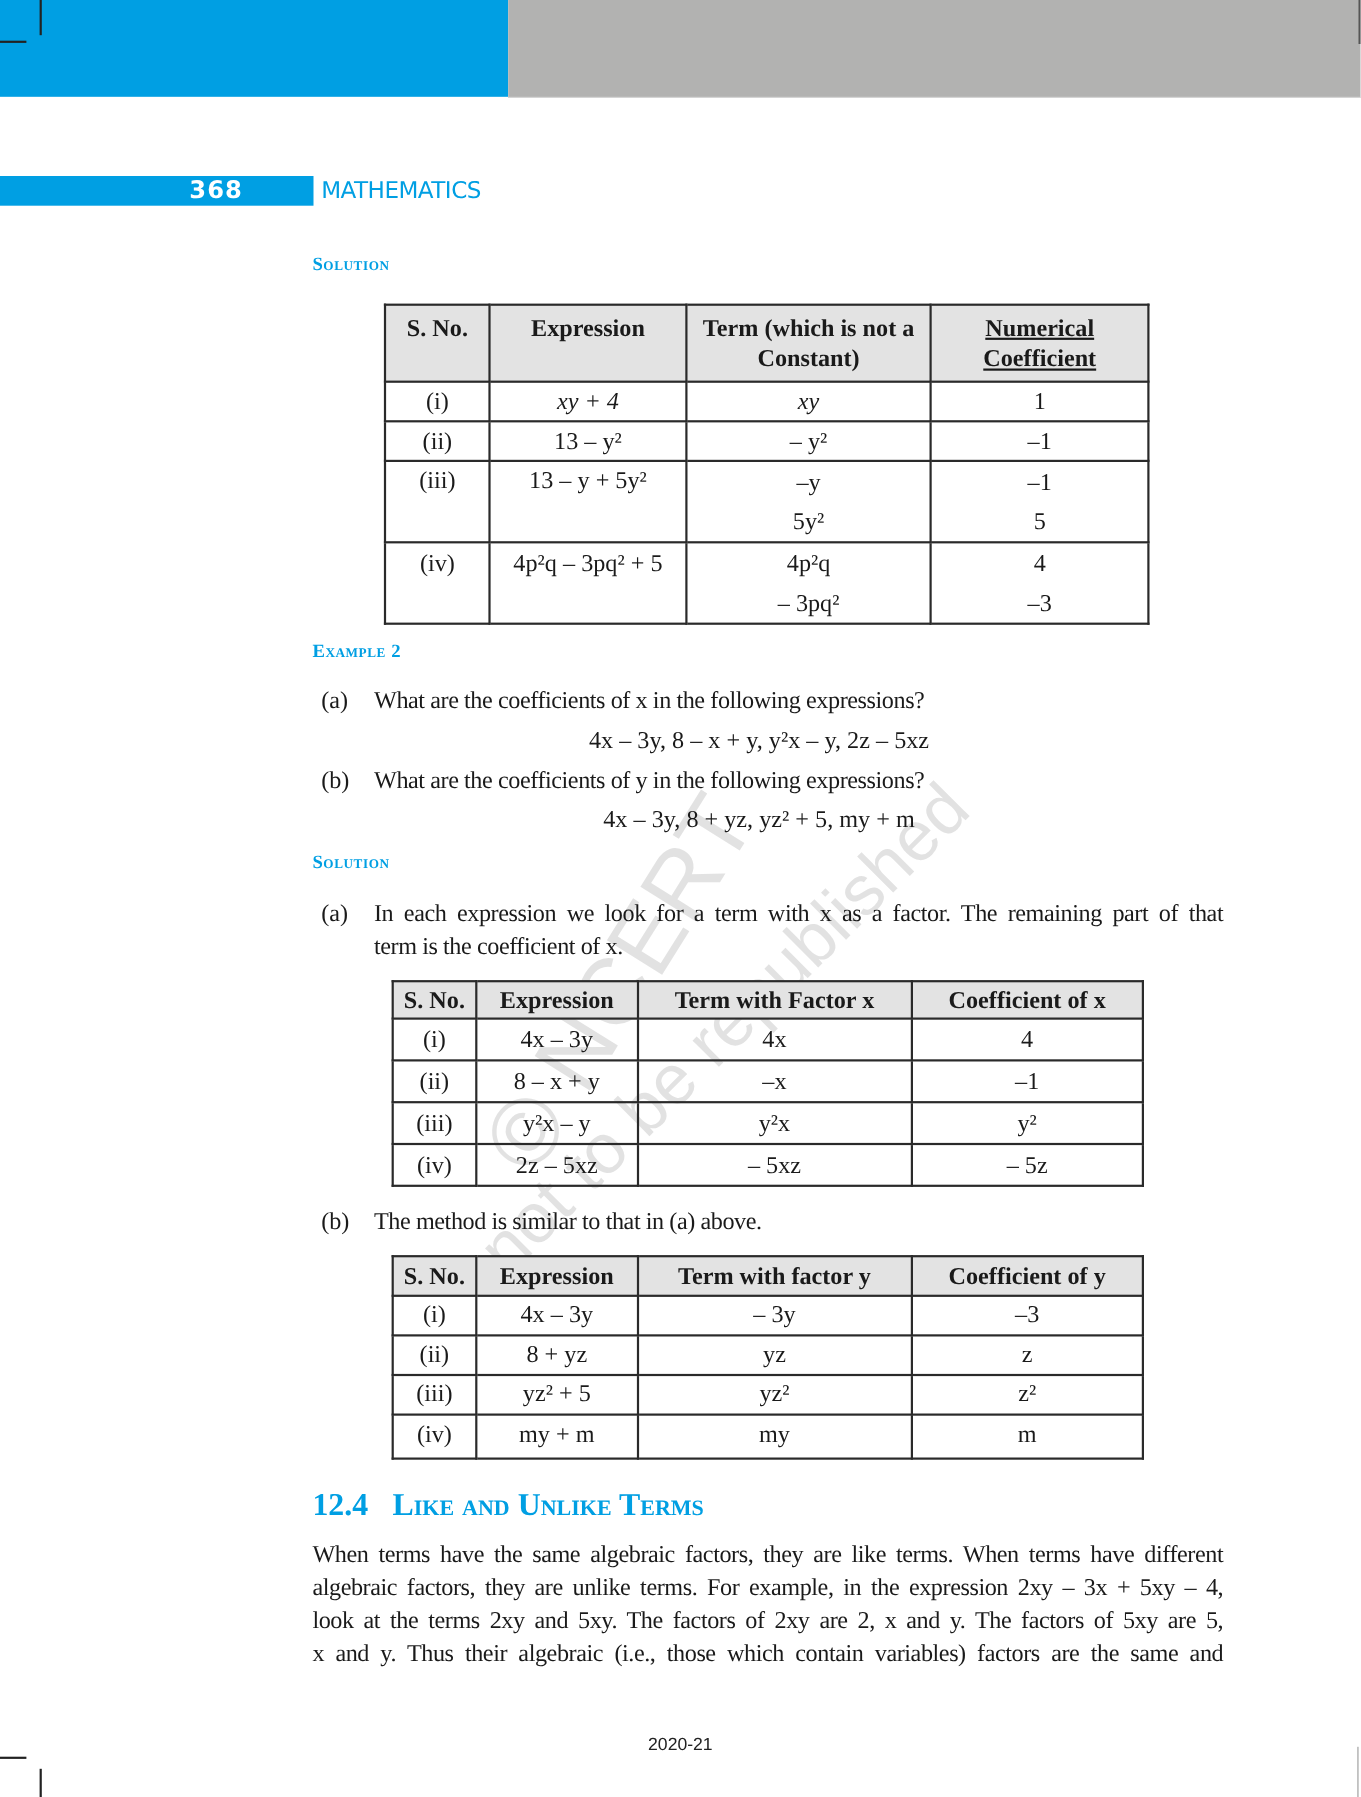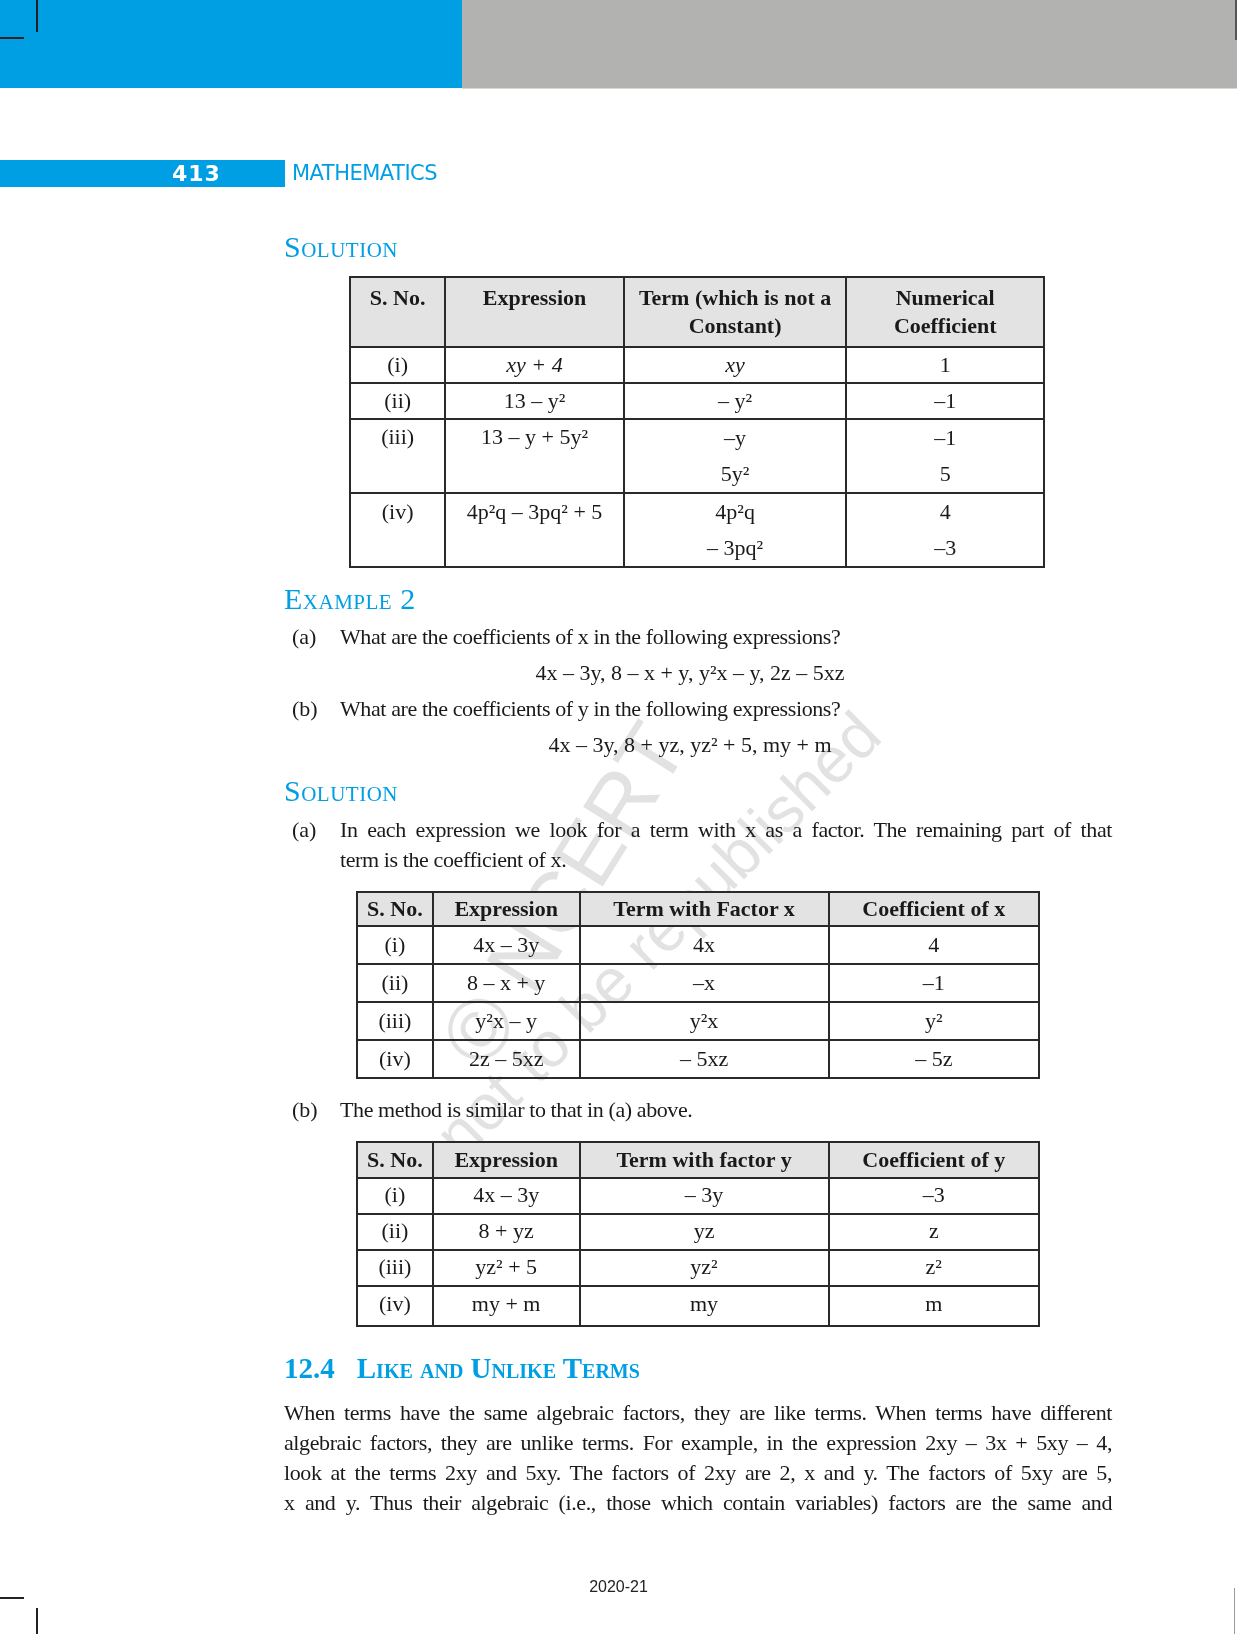--- a/index.html
+++ b/index.html
@@ -9,21 +9,21 @@
     font-family: "Liberation Serif", "DejaVu Serif", serif;
   }
   .topband-blue { position: absolute; left: 0; top: 0; width: 462px; height: 88px; background: #009fe3; }
   .topband-grey { position: absolute; left: 462px; top: 0; width: 775px; height: 88px; background: #b2b2b1; border-bottom: 1px solid #d8d8d8; }
   .cropmark { position: absolute; background: #222; }
   .header-bar { position: absolute; left: 0; top: 160px; width: 285px; height: 27px; background: #009fe3; }
   .page-num { position: absolute; left: 172px; top: 160px; width: 90px; height: 27px; color: #fff;
     font-family: "DejaVu Sans", sans-serif; font-weight: bold; font-size: 22px; line-height: 27px; letter-spacing: 1px; text-align: left; }
   .subject { position: absolute; left: 292px; top: 160px; height: 27px; line-height: 27px; color: #009fe3;
     font-family: "DejaVu Sans", sans-serif; font-size: 21px; letter-spacing: -0.5px; }
-  .sc-head { position: absolute; color: #009fe3; font-weight: normal; font-variant: small-caps; font-size: 30px; letter-spacing: 0.5px; }
+  .sc-head { position: absolute; color: #009fe3; font-weight: bold; font-variant: small-caps; font-size: 17px; letter-spacing: 0.5px; }
   .sec-head { position: absolute; color: #009fe3; font-weight: bold; font-size: 29px; }
   .sec-head .num { margin-right: 22px; }
   .sec-head .title { font-variant: small-caps; }
   table.t { position: absolute; border-collapse: collapse; font-size: 22px; }
   table.t th, table.t td { border: 2px solid #2a2a2a; text-align: center; padding: 0; }
   table.t th { background: #e3e3e3; font-weight: bold; line-height: 28px; vertical-align: top; }
   table.t td { vertical-align: top; }
   .multi span { display: block; }
   i { font-style: italic; text-align: right; }
   .para { position: absolute; font-size: 22px; line-height: 30px; letter-spacing: -0.4px; }
@@ -40,21 +40,21 @@
 </head>
 <body>
 
 <div class="topband-blue"></div>
 <div class="topband-grey"></div>
 <div class="cropmark" style="left:36px;top:0;width:2px;height:32px;"></div>
 <div class="cropmark" style="left:0;top:37px;width:24px;height:2px;"></div>
 <div class="right-edge"></div>
 
 <div class="header-bar"></div>
-<div class="page-num">413</div>
+<div class="page-num">368</div>
 <div class="subject">MATHEMATICS</div>
 
 <div class="watermark">
   <div style="left:40px;top:470px;transform:rotate(-58deg);">© NCERT</div>
   <div style="left:40px;top:560px;transform:rotate(-45deg);font-size:64px;">not to be republished</div>
 </div>
 
 <div class="sc-head" style="left:284px;top:230px;">Solution</div>
 
 <table class="t" style="left:349px;top:276px;width:696px;">
@@ -62,21 +62,21 @@
       <col style="width:95px">
       <col style="width:178px">
       <col style="width:222px">
       <col style="width:197px">
     </colgroup>
   <tbody>
       <tr style="height:70px;">
     <th style="padding-top:6px;">S. No.</th>
     <th style="padding-top:6px;">Expression</th>
     <th style="padding-top:6px;padding-left:12px;padding-right:12px;">Term (which is not a Constant)</th>
-    <th style="padding-top:6px;padding-left:30px;padding-right:30px;">Numerical Coefficient</th>
+    <th style="padding-top:6px;padding-left:30px;padding-right:30px;text-decoration:underline;">Numerical Coefficient</th>
   </tr>
   <tr style="height:36px;">
     <td style="line-height:34px;">(i)</td>
     <td style="line-height:34px;"><i>xy + 4</i></td>
     <td style="line-height:34px;"><i>xy</i></td>
     <td style="line-height:34px;">1</td>
   </tr>
   <tr style="height:36px;">
     <td style="line-height:34px;">(ii)</td>
     <td style="line-height:34px;"><span>13 – y²</span></td>

